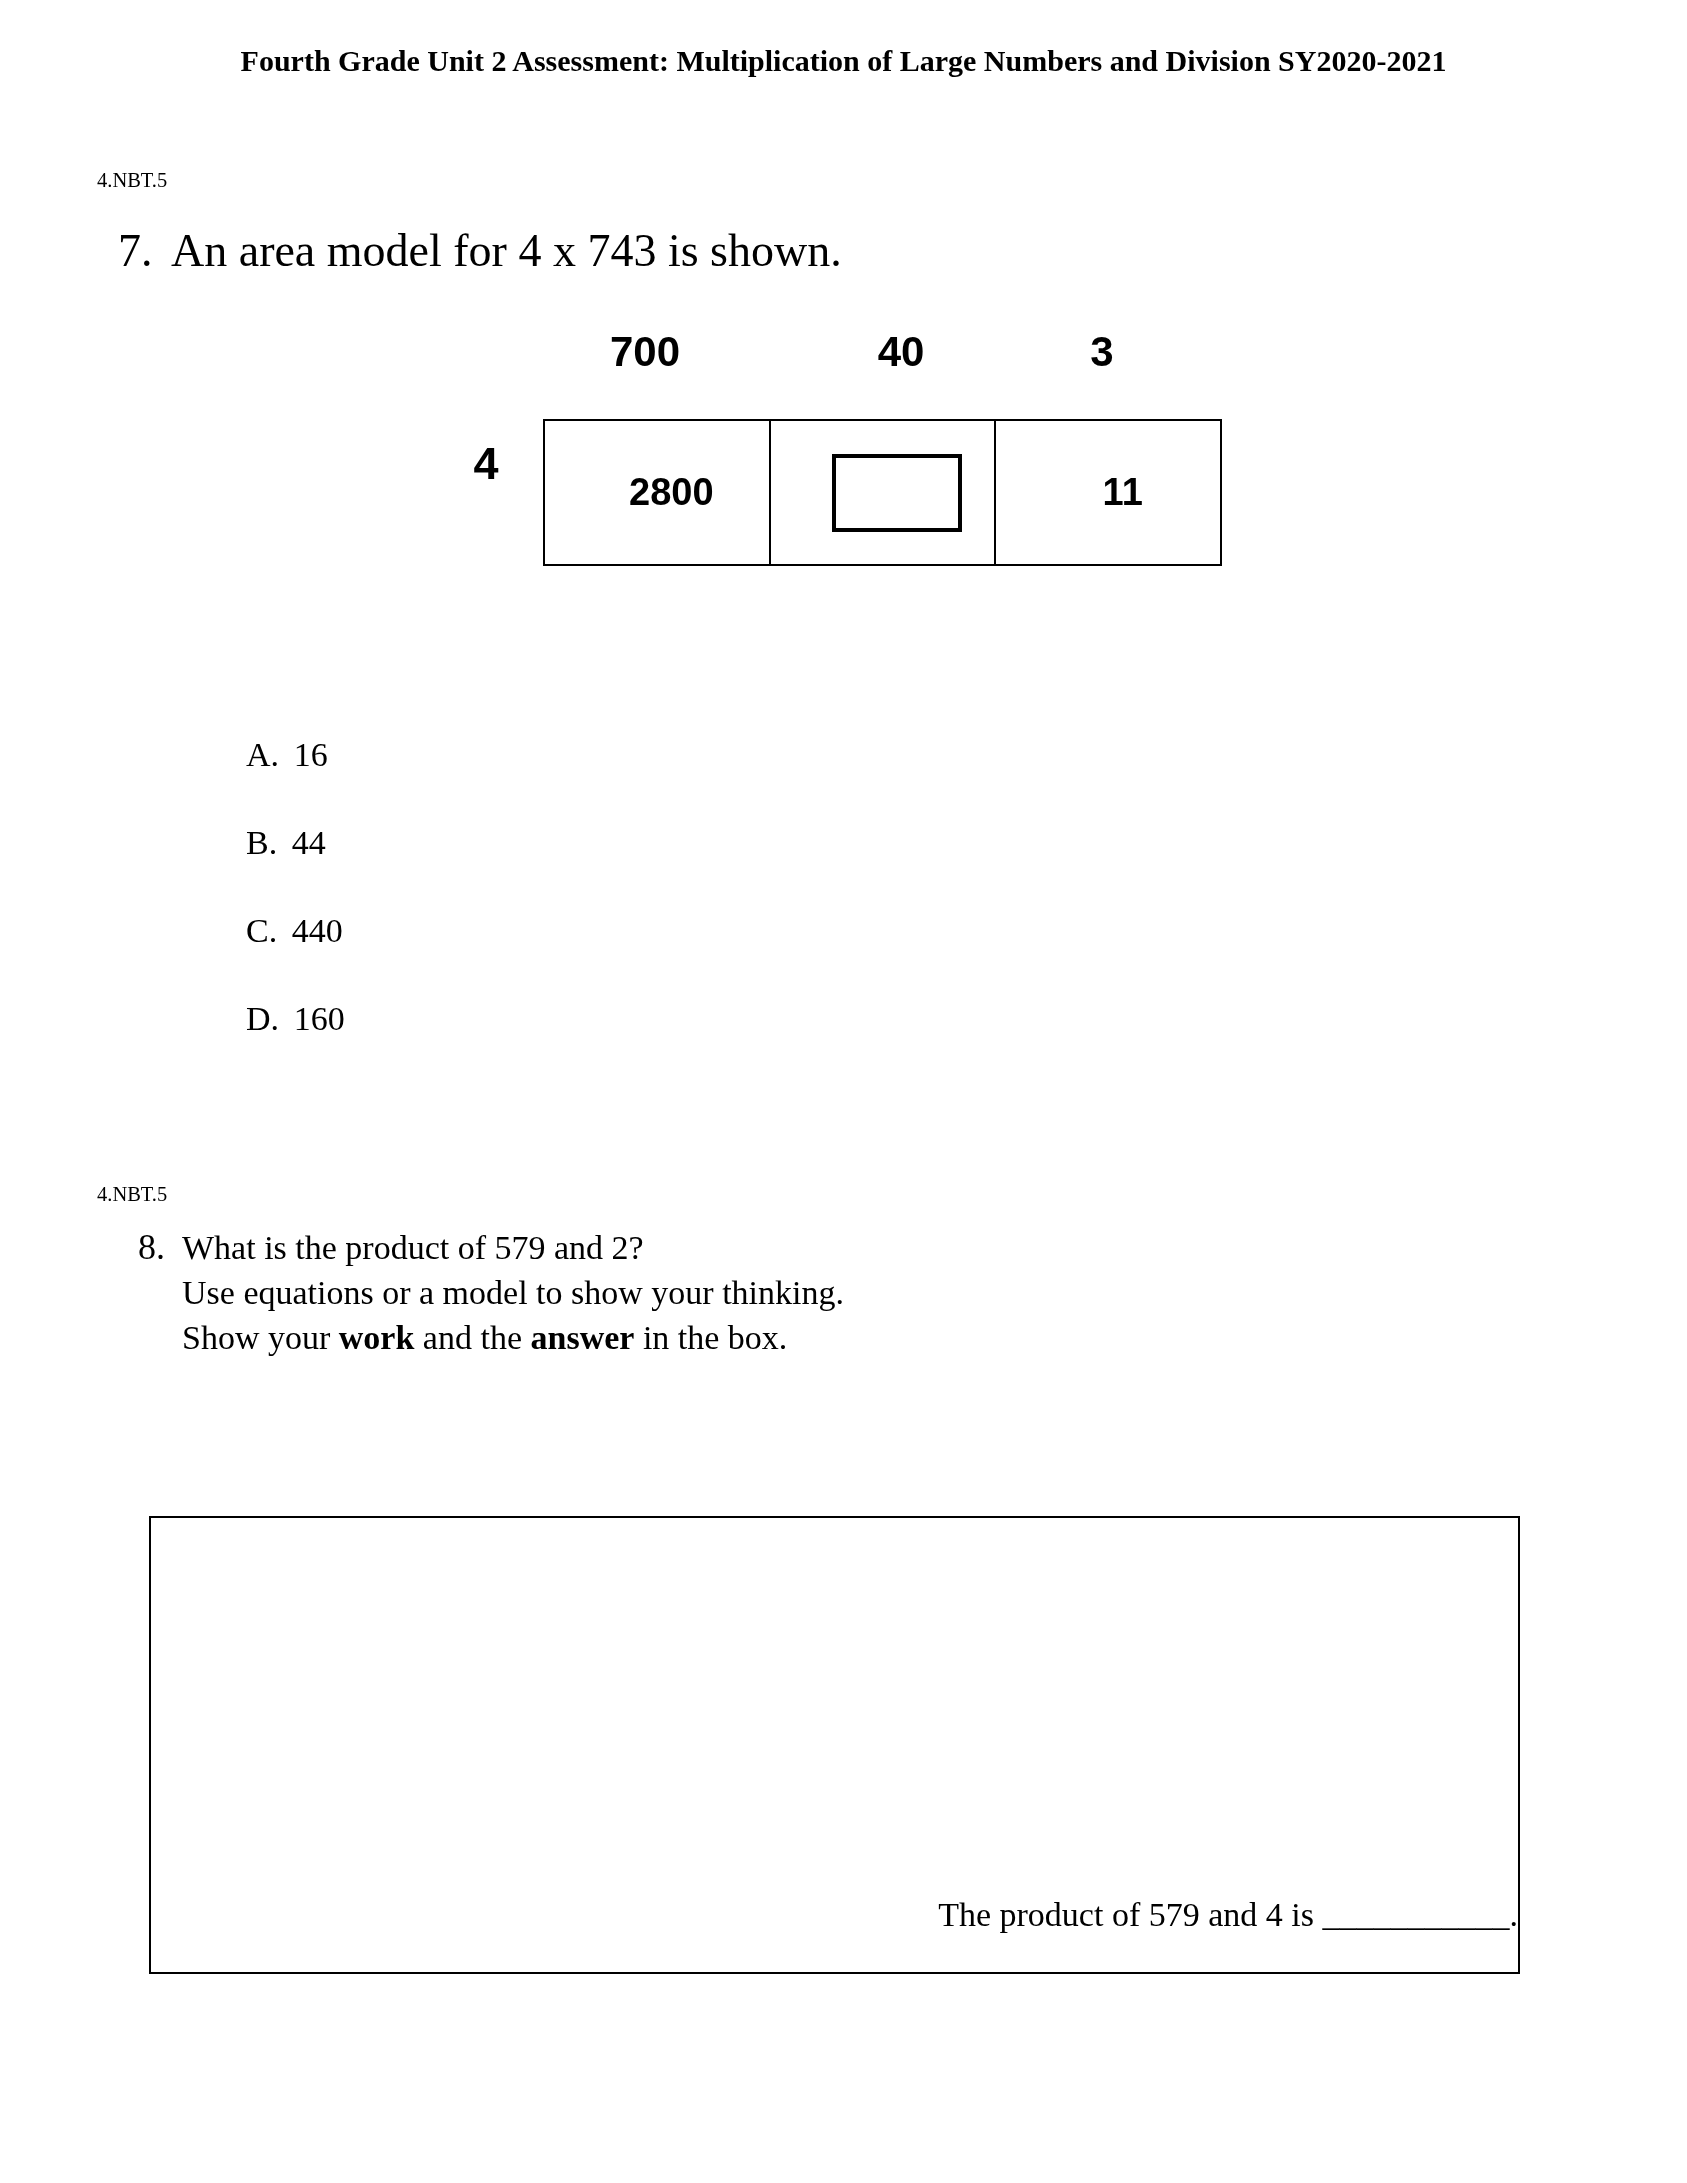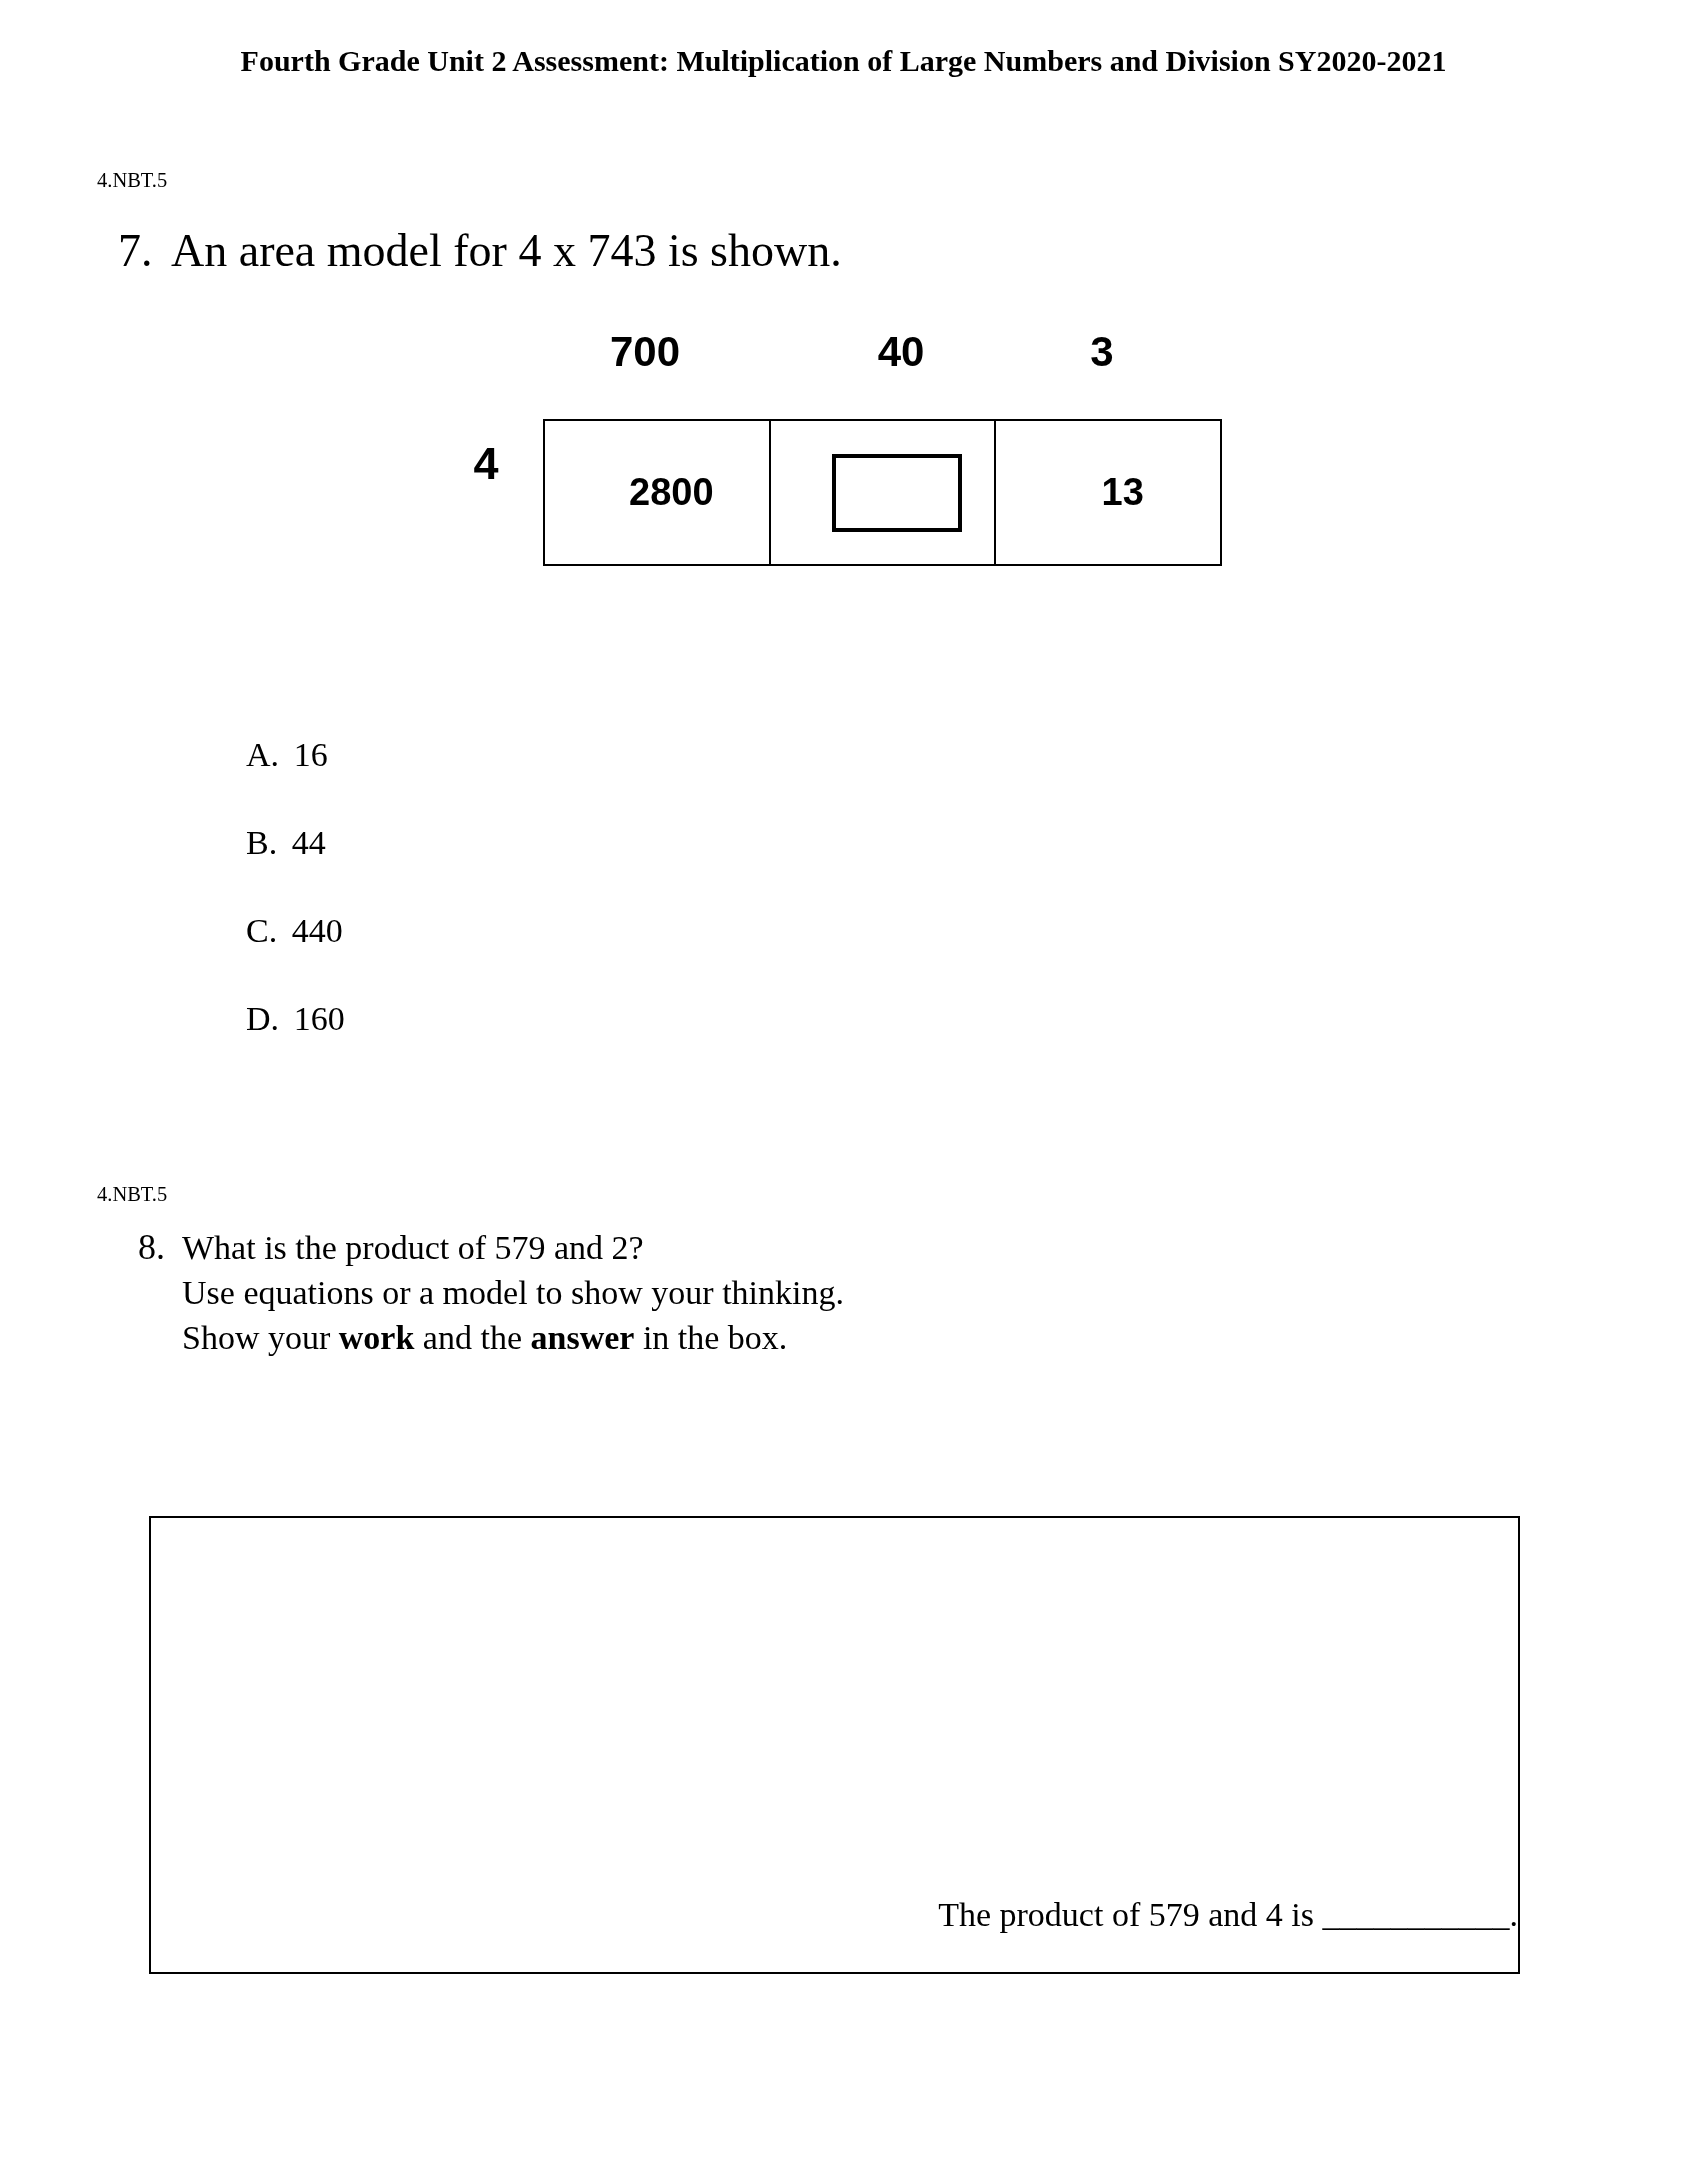--- a/index.html
+++ b/index.html
@@ -165,21 +165,21 @@
     <span class="am-row-label">4</span>
 
     <div class="am-table">
       <div class="am-cell">
         <span>2800</span>
       </div>
       <div class="am-cell">
         <span class="missing-box"></span>
       </div>
       <div class="am-cell">
-        <span>13</span>
+        <span>11</span>
       </div>
     </div>
   </div>
 
 
   <div class="choice choice-a">
     <span class="letter">A.</span><span>16</span>
   </div>
   <div class="choice choice-b">
     <span class="letter">B.</span><span>44</span>

